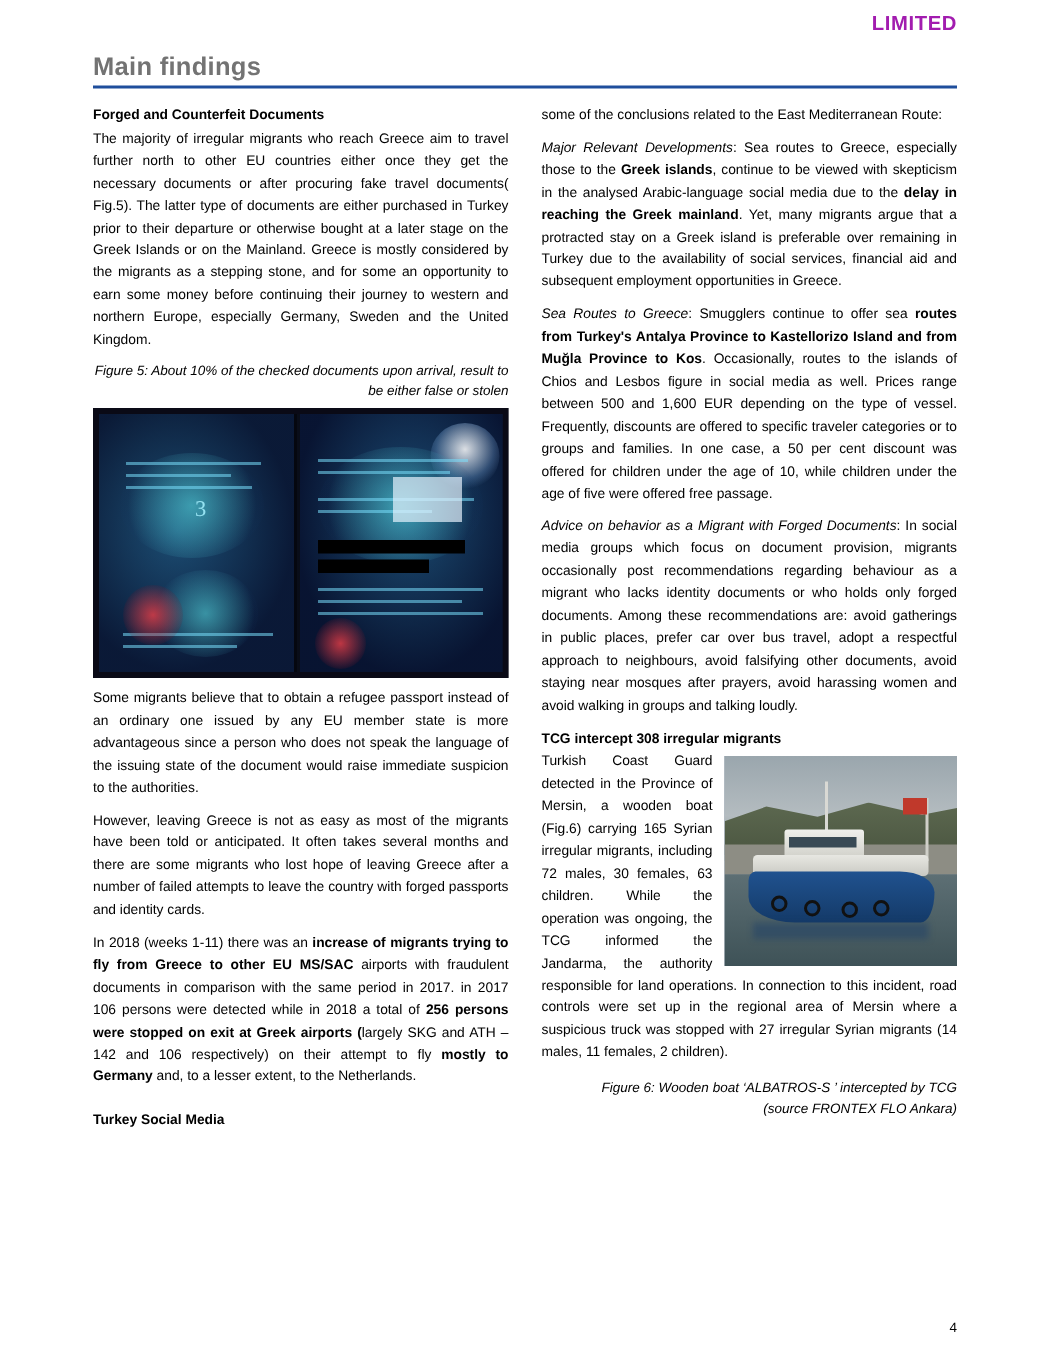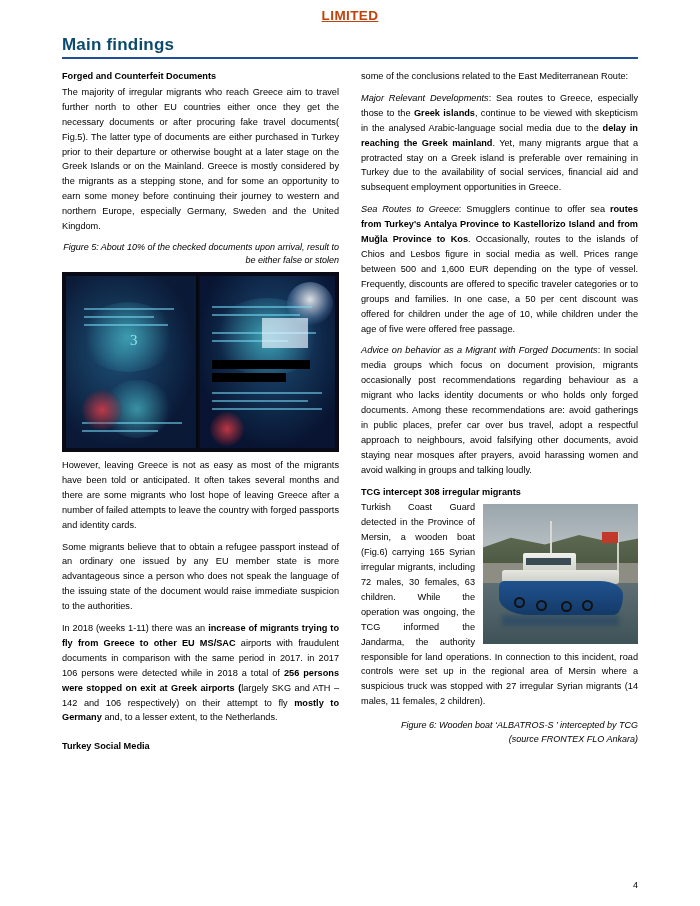--- a/index.html
+++ b/index.html
@@ -16,30 +16,29 @@
     overflow: hidden;
   }
   .page {
     position: relative;
     width: 700px;
     height: 906px;
     box-sizing: border-box;
     padding: 0 62px;
   }
   .classification {
-    text-align: center;
+    text-align: right;
     font-size: 13.5px;
     font-weight: bold;
     letter-spacing: 0.4px;
     margin-top: 8px;
-    color: #c2410c;
-    text-decoration: underline;
+    color: #a21caf;
   }
   .section-title {
-    color: #0c4a6e;
+    color: #737373;
     font-size: 17px;
     font-weight: bold;
     margin-top: 12px;
     margin-bottom: 2px;
     letter-spacing: 0.2px;
   }
   .title-rule {
     border: none;
     border-top: 2px solid #1f4e9c;
     margin: 0 0 10px 0;
@@ -273,23 +272,23 @@
         <div class="blackbar" style="left:150px; top:101px; width:74px; height:9px;"></div>
 
         <div class="wht" style="left:200px; top:46px; width:46px; height:30px; opacity:0.75;"></div>
 
         <div class="redmark" style="left:20px; top:118px; width:40px; height:40px;"></div>
         <div class="redmark" style="left:148px; top:140px; width:34px; height:34px;"></div>
 
         <div class="glowbar" style="left:136px; top:4px; width:2px; height:172px; background:rgba(10,12,22,0.9);"></div>
       </div>
 
+      <p class="p-gap">Some migrants believe that to obtain a refugee passport instead of an ordinary one issued by any EU member state is more advantageous since a person who does not speak the language of the issuing state of the document would raise immediate suspicion to the authorities.</p>
+
       <p class="p-gap">However, leaving Greece is not as easy as most of the migrants have been told or anticipated. It often takes several months and there are some migrants who lost hope of leaving Greece after a number of failed attempts to leave the country with forged passports and identity cards.</p>
-
-      <p class="p-gap">Some migrants believe that to obtain a refugee passport instead of an ordinary one issued by any EU member state is more advantageous since a person who does not speak the language of the issuing state of the document would raise immediate suspicion to the authorities.</p>
 
       <p class="p-gap"><span>In 2018 (weeks 1-11) there was an </span><b>increase of migrants trying to fly from Greece to other EU MS/SAC</b><span> airports with fraudulent documents in comparison with the same period in 2017.  in 2017 106 persons were detected while in 2018 a total of </span><b>256 persons were stopped on exit at Greek airports (</b><span>largely SKG and ATH – 142 and 106 respectively) on their attempt to fly </span><b>mostly to Germany</b><span> and, to a lesser extent, to the Netherlands.</span></p>
 
       <div class="heading" style="margin-top:14px;">Turkey Social Media</div>
 
 
     </div>
 
     <div class="col">
 

